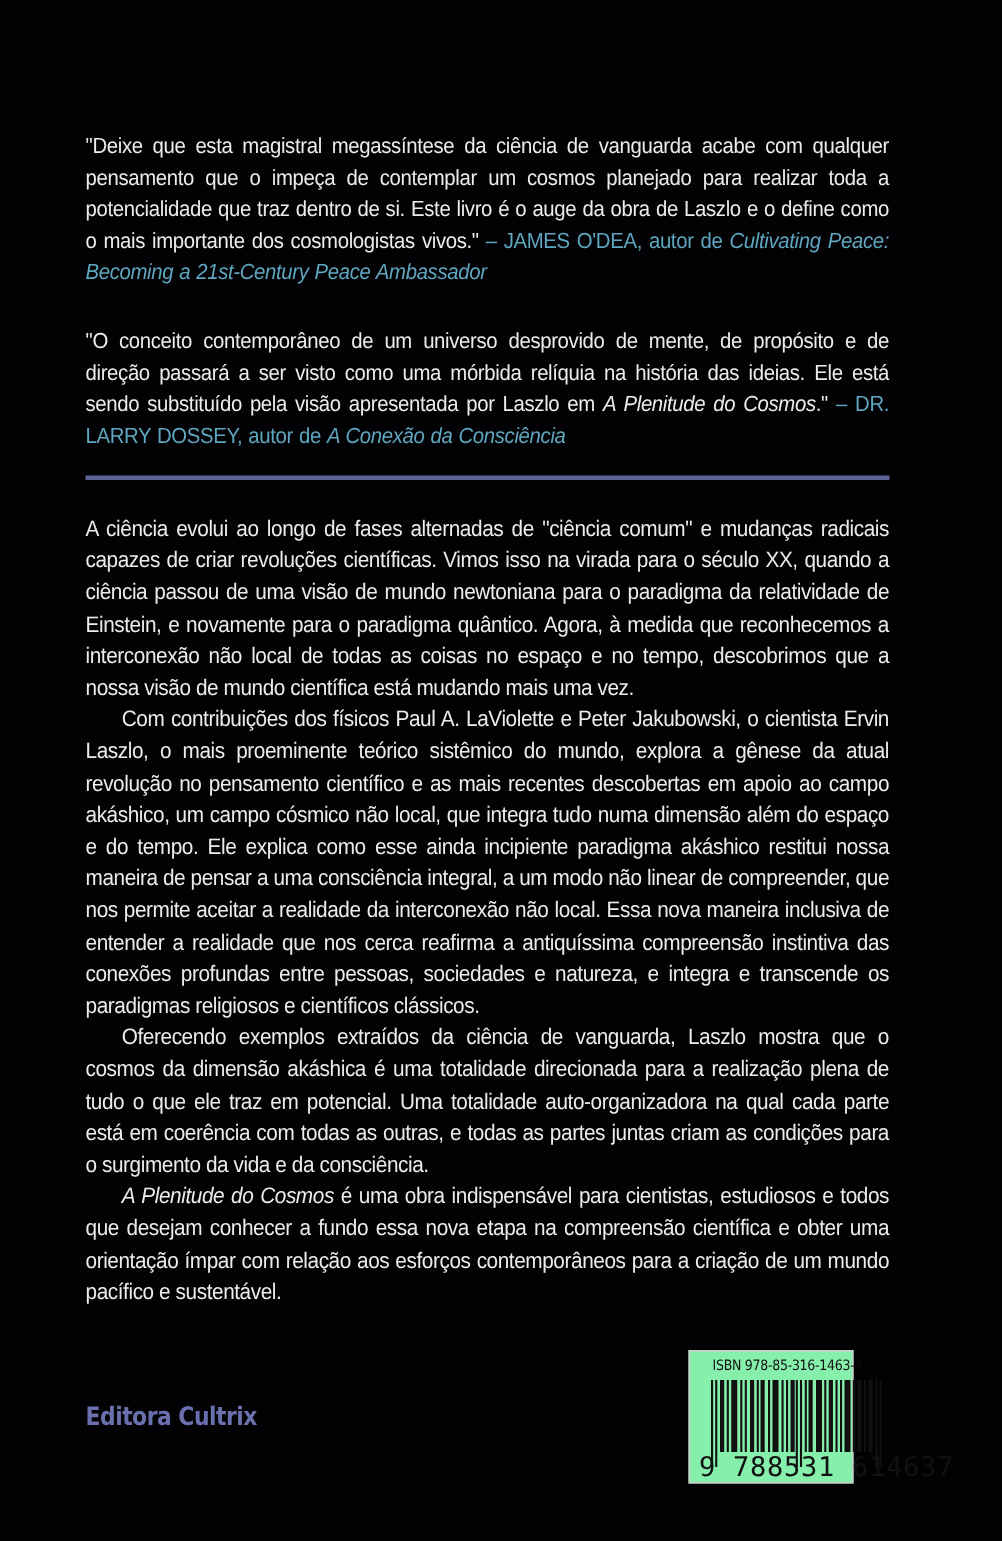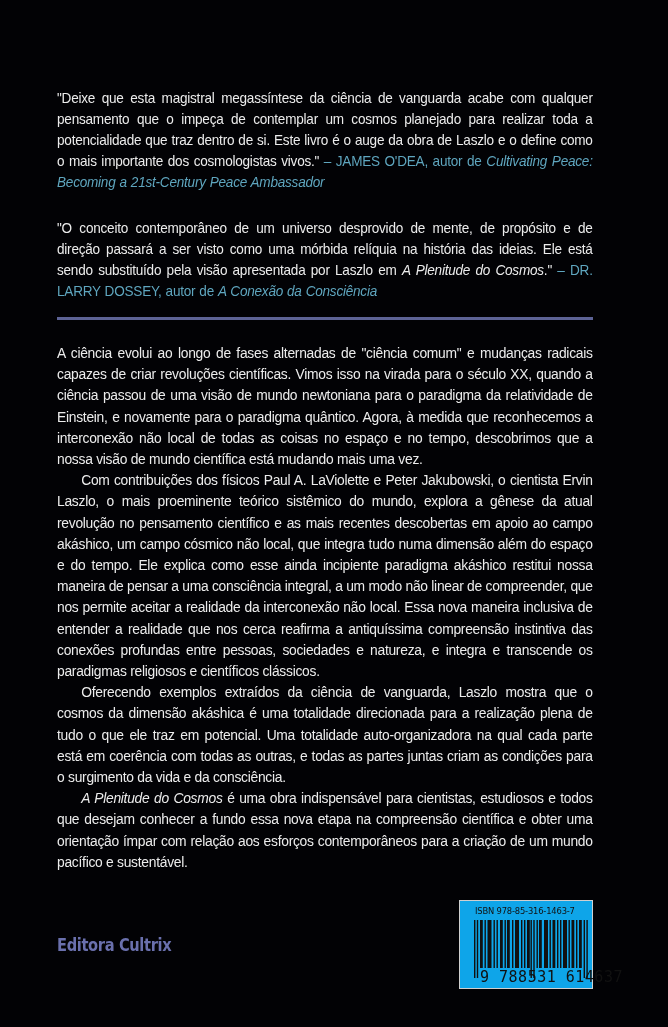--- a/index.html
+++ b/index.html
@@ -71,23 +71,23 @@
     font-size: 17px;
     color: #6a70ad;
     letter-spacing: -0.4px;
     transform: scaleX(0.86);
     transform-origin: left top;
   }
   .barcode-box {
     position: absolute;
     left: 459px;
     top: 900px;
-    width: 134px;
+    width: 110px;
     height: 89px;
-    background: #0ea5e9;
+    background: #86efac;
     border: 1px solid #cfcfcf;
     box-sizing: border-box;
   }
   .isbn-label {
     position: absolute;
     left: 15px;
     top: 4px;
     font-family: "DejaVu Sans", sans-serif;
     font-size: 9.5px;
     color: #111;
@@ -98,24 +98,24 @@
   }
   .bars {
     position: absolute;
     left: 14px;
     top: 19px;
     width: 114px;
     height: 58px;
   }
   .barcode-digits {
     position: absolute;
-    left: 20px;
+    left: 6px;
     top: 67px;
     font-family: "DejaVu Sans Mono", monospace;
-    font-size: 15px;
+    font-size: 18px;
     color: #111;
     white-space: pre;
     letter-spacing: 0.5px;
     background: transparent;
   }
 </style>
 </head>
 <body>
 
 <div class="page">

